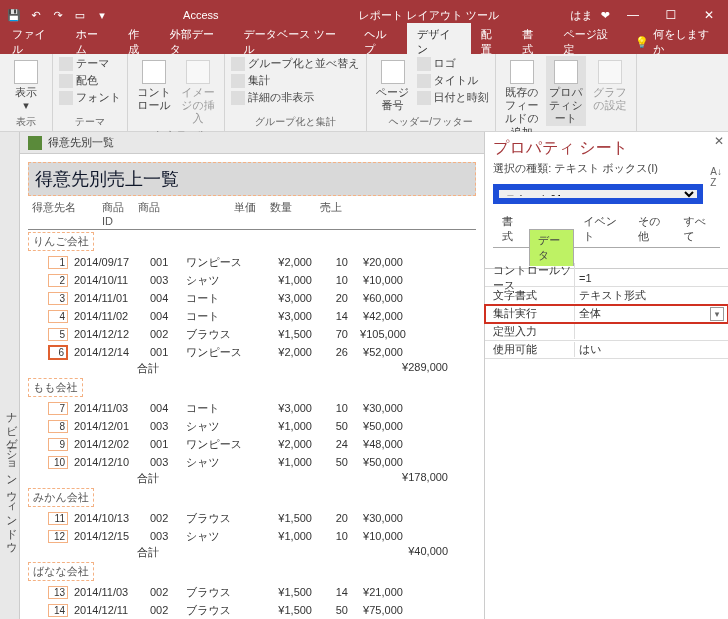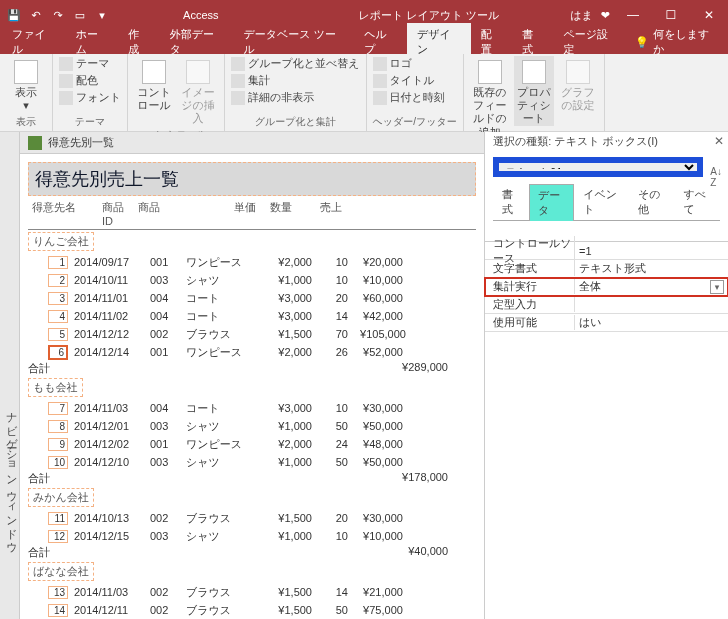--- a/index.html
+++ b/index.html
@@ -37,31 +37,31 @@
 .c-pid{width:36px}
 .c-prod{width:70px}
 .c-price{width:56px;text-align:right}
 .c-qty{width:36px;text-align:right}
 .c-amt{width:70px;text-align:center}
 .grp{border:1px dashed #f4b183;font-size:11px;color:#555;margin:2px 0;display:inline-block;padding:1px 4px}
 .row{display:flex;font-size:11px;color:#333;align-items:center;height:18px}
 .row .num{width:20px;border:1px solid #f4b183;text-align:right;padding-right:2px;margin-left:20px;margin-right:6px;font-size:10px}
 .row.l6 .num{border:2px solid #e06030}
 .sub{display:flex;font-size:11px;color:#333}
-.sub .lbl{width:280px;text-align:left;padding-right:40px}
+.sub .lbl{width:280px;text-align:center;padding-right:40px}
 .sub .amt{width:140px;text-align:right}
 .propsheet{width:244px;border-left:1px solid #ccc;background:#fff;position:relative;font-size:11px}
 .propsheet .close{position:absolute;right:4px;top:2px;font-size:12px;color:#666}
 .propsheet .ptitle{color:#a4373a;font-size:16px;padding:6px 8px 0 8px}
 .propsheet .psub{color:#444;padding:2px 8px;font-size:11px}
 .propsheet .sortbtn{position:absolute;right:6px;top:34px;font-size:10px;color:#666}
 .propsheet .psel{width:210px;margin:6px 8px;height:20px;border:6px solid #1d4ed8;padding:2px;font-size:11px}
 .ptabs{display:flex;border-bottom:1px solid #aaa;margin:0 8px}
 .ptabs span{padding:3px 8px;font-size:11px;color:#444;border:1px solid transparent;border-bottom:none}
-.ptabs span.active{border-color:#aaa;background:#5eead4;position:relative;top:1px}
+.ptabs span.active{border-color:#aaa;background:#bef264;position:relative;top:19px}
 .pgrid{margin:20px 0 0 0;border-top:1px solid #ccc}
 .prow{display:flex;border-bottom:1px solid #ddd;height:18px;align-items:center}
 .prow .k{width:90px;padding-left:8px;color:#333;border-right:1px solid #ddd}
 .prow .v{flex:1;padding-left:4px;color:#333;position:relative}
 .prow.hl{outline:2px solid #d03020;outline-offset:-1px}
 .prow .dd{position:absolute;right:4px;top:1px;font-size:9px;color:#666;border:1px solid #999;width:14px;height:14px;text-align:center;line-height:12px}
 </style>
 </head>
 <body>
 
@@ -160,20 +160,24 @@
         <div>
             <span class="ic"></span>
             <span>詳細の非表示</span>
           </div>
       </div>
     </div>
     <div class="lbl">グループ化と集計</div>
   </div>
   <div class="group">
     <div class="body">
+      <div class="bigbtn">
+          <div class="ic"></div>
+          <span>ページ番号</span>
+        </div>
       <div class="smallrows">
         <div>
             <span class="ic"></span>
             <span>ロゴ</span>
           </div>
         <div>
             <span class="ic"></span>
             <span>タイトル</span>
           </div>
         <div>
@@ -335,20 +339,21 @@
           <span class="c-date">2014/12/11</span>
           <span class="c-pid">002</span>
           <span class="c-prod">ブラウス</span>
           <span class="c-price">¥1,500</span>
           <span class="c-qty">50</span>
           <span class="c-amt">¥75,000</span>
         </div></div>
   </div>
   <div class="propsheet">
     <span class="close">✕</span>
+    <div class="ptitle">プロパティ シート</div>
     <div class="psub">選択の種類: テキスト ボックス(I)</div>
     <div class="sortbtn">A↓<br>Z</div>
     <select class="psel"><option>テキスト61</option></select>
     <div class="ptabs">
       <span>書式</span>
       <span class="active">データ</span>
       <span>イベント</span>
       <span>その他</span>
       <span>すべて</span>
     </div>

